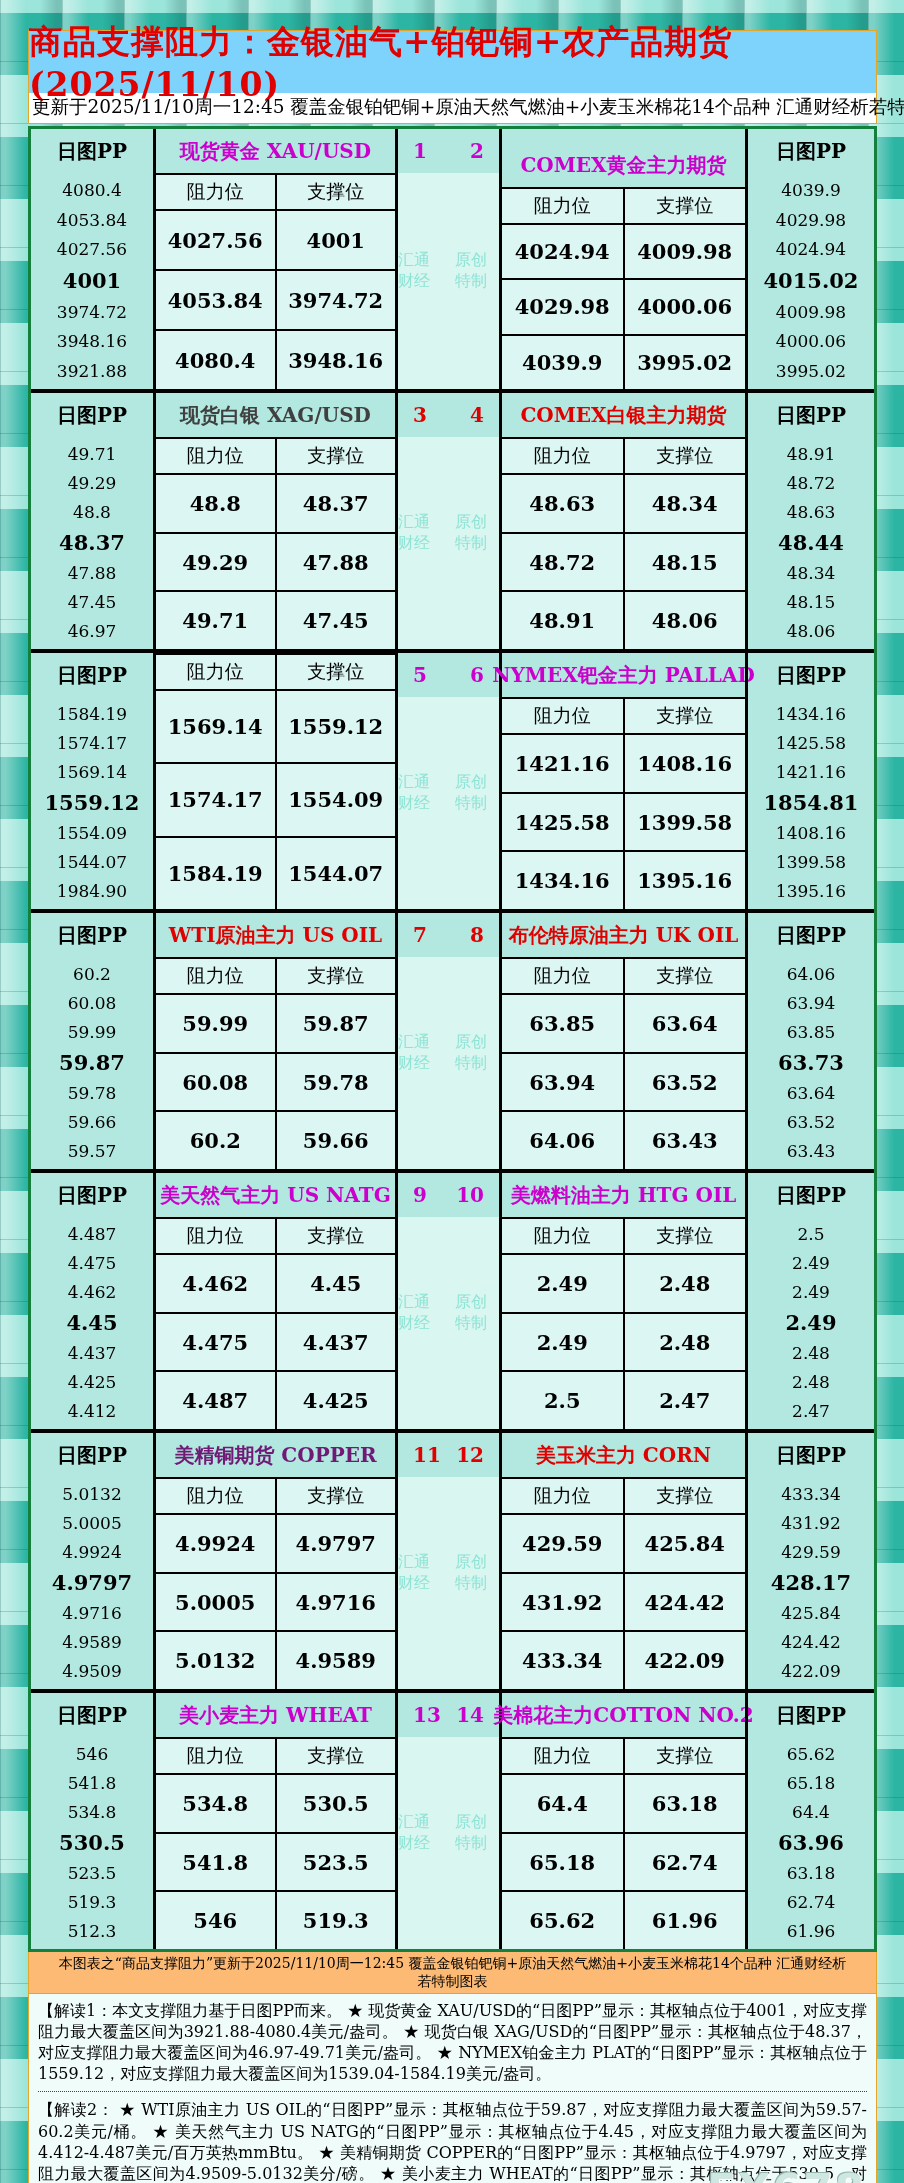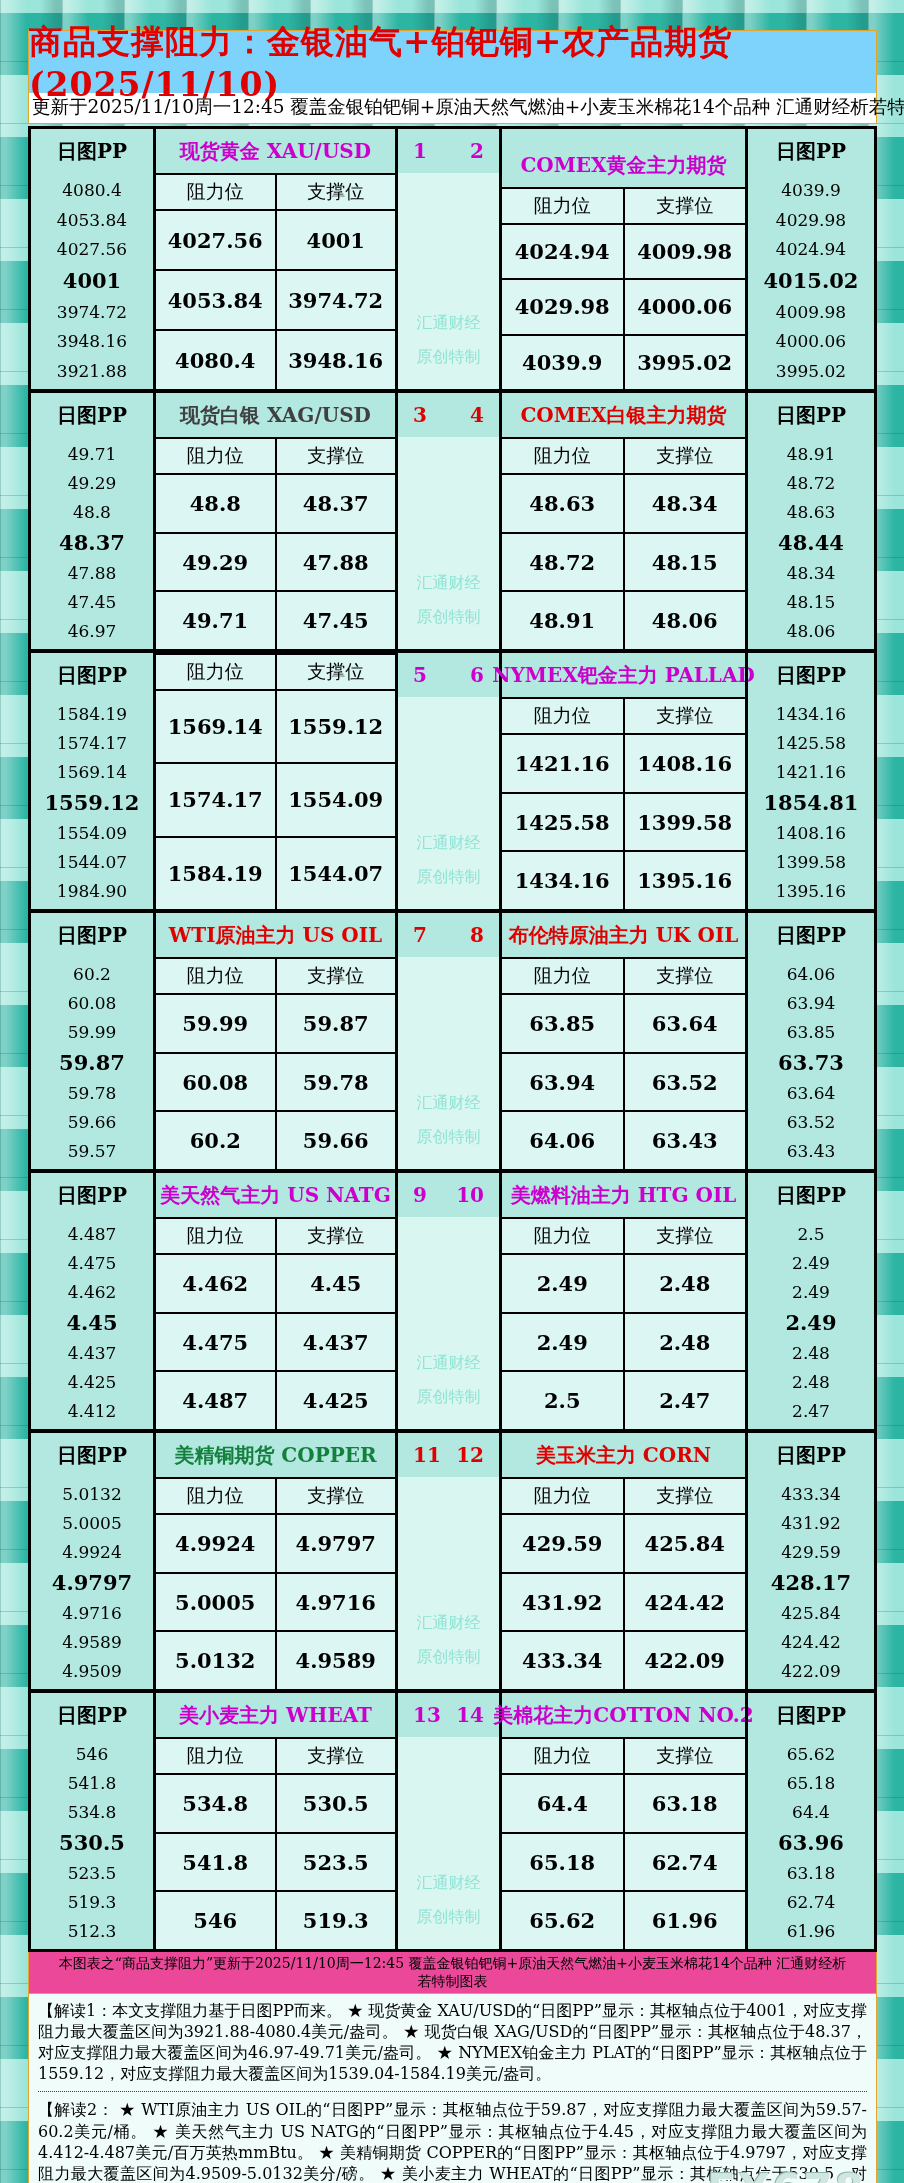--- a/index.html
+++ b/index.html
@@ -16,21 +16,21 @@
   }
   .page{position:relative;width:904px;height:2183px;}
   .content{position:absolute;left:28px;top:30px;width:849px;}
   *{box-sizing:border-box;}
 
   .headerbox{border:1px solid #e3a62a;background:#7dd3fc;}
   .ptitle{height:62px;display:flex;align-items:center;justify-content:center;
     color:#e00000;font-weight:bold;font-size:33px;letter-spacing:1px;}
   .psub{background:#ffffff;font-size:18.5px;color:#000;padding:1px 3px 4px;white-space:nowrap;}
 
-  .bigtable{border:3px solid #000000;background:#b2e8e0;margin-top:2px;width:849px;}
+  .bigtable{border:3px solid #15803d;background:#b2e8e0;margin-top:2px;width:849px;}
   .crow{display:flex;height:260px;}
   .crow+.crow{border-top:4px solid #000;}
   .col{height:100%;display:flex;flex-direction:column;}
   .col+.col{border-left:3px solid #000;}
   .colpp{width:122px;}
   .colpp.r{width:129px;}
   .colpanel{width:242px;}
   .colpanel.r{width:246px;}
   .colcenter{width:104px;background:#d9f6f1;}
 
@@ -45,24 +45,24 @@
   .ptable{flex:1;display:flex;flex-direction:column;border-top:2px solid #000;}
   .trow{flex:1;display:flex;}
   .trow.thead{flex:0 0 36px;}
   .trow:not(:last-child){border-bottom:2px solid #000;}
   .tc{flex:1;display:flex;align-items:center;justify-content:center;background:#dcf7f3;color:#000;}
   .tc:first-child{border-right:2px solid #000;}
   .th{font-size:19px;}
   .tv{font-size:21px;font-weight:bold;}
 
   .band.idx{justify-content:space-between;padding:0 15px;font-weight:bold;font-size:20px;}
-  .wm{flex:1;display:flex;flex-direction:column;justify-content:flex-end;align-items:center;gap:13px;
+  .wm{flex:1;display:flex;flex-direction:row;justify-content:flex-end;align-items:center;gap:13px;
       padding-bottom:21px;color:#8fe3d5;font-size:16px;}
 
-  .summarybox{border:1px solid #e3a62a;border-top:none;background:#ec4899;text-align:center;
+  .summarybox{border:1px solid #e3a62a;border-top:none;background:#fdba74;text-align:center;
       font-size:14px;line-height:1.25;padding:3px 23px;color:#000;}
   .notesbox{position:relative;border:1px solid #e3a62a;border-top:none;background:#effcf9;
       padding:6px 9px 12px;font-size:16px;line-height:1.32;color:#000;text-align:justify;}
   .dotted{border-top:1px dotted #444;margin:7px 0;}
   .fx{position:absolute;right:10px;bottom:0;font-family:"DejaVu Sans","Liberation Sans",sans-serif;
       font-size:42px;font-weight:bold;color:#cfe6e1;letter-spacing:2px;
       text-shadow:-1px -1px 0 #93b5b0, 1px 1px 0 #ffffff;}
 </style>
 </head>
 <body>
@@ -509,21 +509,21 @@
         <div class="ppv">5.0005</div>
         <div class="ppv">4.9924</div>
         <div class="ppv pivot">4.9797</div>
         <div class="ppv">4.9716</div>
         <div class="ppv">4.9589</div>
         <div class="ppv">4.9509</div>
       </div>
     </div>
 
     <div class="col colpanel">
-      <div class="band ttl accent" style="color: #15803d;">美精铜期货 COPPER</div>
+      <div class="band ttl accent" style="color: #701a75;">美精铜期货 COPPER</div>
       <div class="ptable">
         <div class="trow thead">
           <div class="tc th">阻力位</div>
           <div class="tc th">支撑位</div>
         </div>
         <div class="trow">
           <div class="tc tv">4.9924</div>
           <div class="tc tv">4.9797</div>
         </div>
         <div class="trow">

